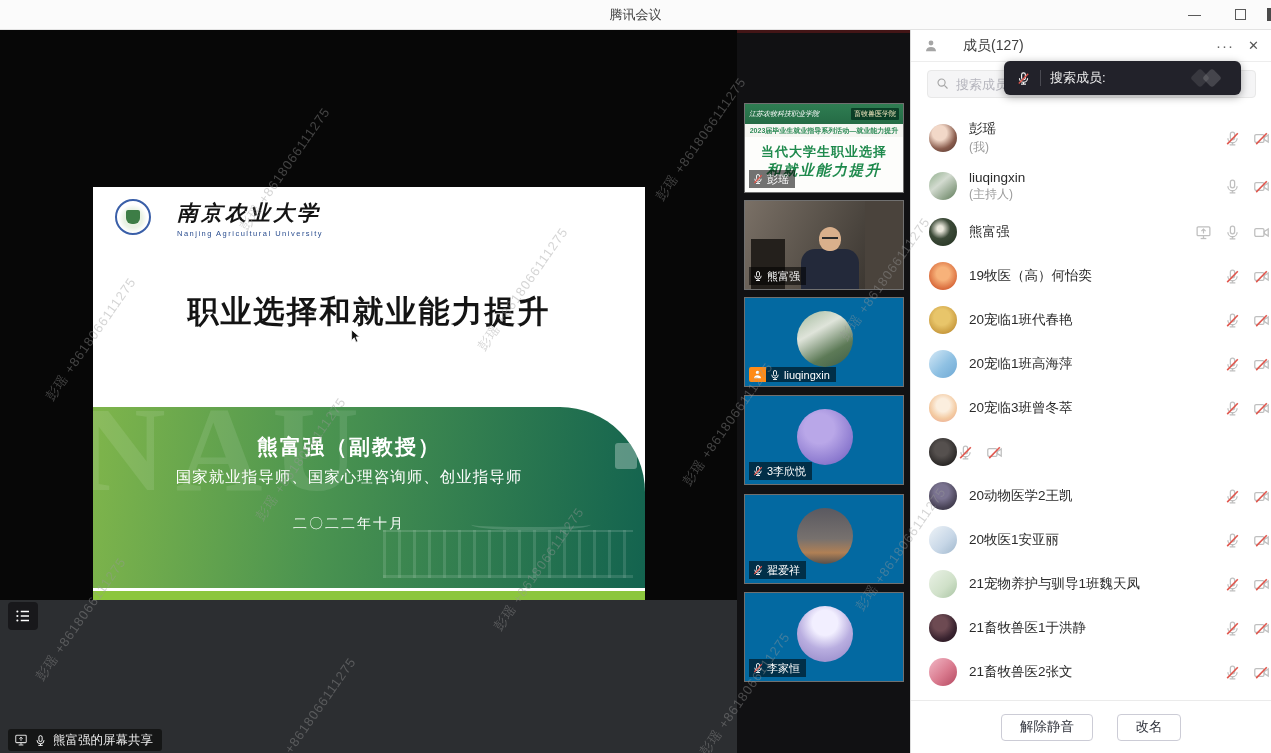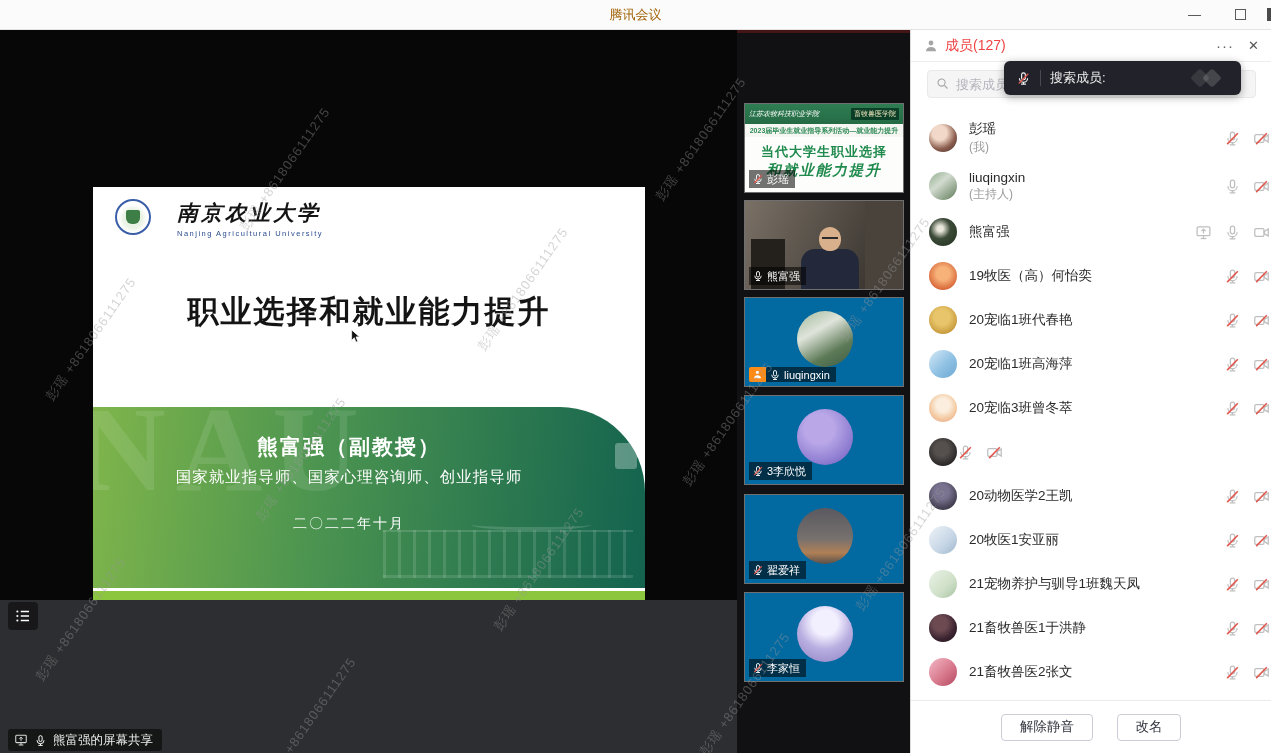--- a/index.html
+++ b/index.html
@@ -2,21 +2,21 @@
 <html><head>
 <meta charset="utf-8">
 <style>
   * { margin:0; padding:0; box-sizing:border-box; }
   html,body { width:1271px; height:753px; overflow:hidden; background:#000; }
   body { font-family:"Liberation Sans","DejaVu Sans",sans-serif; }
   .root { position:relative; width:1271px; height:753px; overflow:hidden; background:#070707; }
 
   
   .titlebar { position:absolute; left:0; top:0; width:1271px; height:30px; background:#fbfbfb; border-bottom:1px solid #e3e3e3; z-index:30; }
-  .tb-title { position:absolute; left:0; right:0; top:0; height:30px; line-height:30px; text-align:center; font-size:13px; color:#a16207; }
+  .tb-title { position:absolute; left:0; right:0; top:0; height:30px; line-height:30px; text-align:center; font-size:13px; color:#404040; }
   .tb-min { position:absolute; right:62px; top:0; width:30px; height:30px; cursor:pointer; }
   .tb-min span { position:absolute; left:9px; top:15px; width:13px; border-top:1.6px solid #5a5a5a; }
   .tb-max { position:absolute; right:16px; top:0; width:30px; height:30px; cursor:pointer; }
   .tb-max span { position:absolute; left:10px; top:9px; width:11px; height:11px; border:1.5px solid #5a5a5a; }
   .tb-close { position:absolute; right:0; top:8px; width:4px; height:13px; background:#4a4a4a; }
 
   
   .stage { position:absolute; left:0; top:30px; width:737px; height:723px; background:#070707; }
   .stage-band { position:absolute; left:0; top:570px; width:737px; height:153px; background:#2c2e31; }
 
@@ -73,21 +73,21 @@
   .vid2 { position:absolute; inset:0; background:linear-gradient(115deg,#7a7066 0%,#585149 45%,#2e2a26 100%); }
   .vid2 .wall { position:absolute; right:0; top:0; width:38px; height:90px; background:#4a433c; }
   .vid2 .cab { position:absolute; left:6px; top:38px; width:34px; height:52px; background:#24201c; }
   .vid2 .head { position:absolute; left:74px; top:26px; width:22px; height:24px; border-radius:50% 50% 45% 45%; background:#d9b08c; }
   .vid2 .glasses { position:absolute; left:77px; top:36px; width:16px; height:3px; border-top:2px solid #2b2b2b; }
   .vid2 .body { position:absolute; left:56px; top:48px; width:58px; height:42px; border-radius:14px 14px 0 0; background:#23293a; }
 
   
   .members { position:absolute; left:910px; top:30px; width:361px; height:723px; background:#fff; border-left:1px solid #dcdcdc; }
   .m-header { position:absolute; left:0; top:0; right:0; height:32px; display:flex; align-items:center; padding:0 12px; border-bottom:1px solid #ededed; }
-  .m-title { font-size:14px; color:#ef4444; margin-left:6px; }
+  .m-title { font-size:14px; color:#404040; margin-left:24px; }
   .m-header .sp { flex:1; }
   .m-more { font-size:15px; color:#666; letter-spacing:1px; cursor:pointer; }
   .m-close { font-size:13px; color:#555; margin-left:14px; cursor:pointer; }
 
   .m-search-row { position:absolute; left:0; top:32px; right:0; height:44px; padding:8px 16px; }
   .m-search { position:relative; width:329px; height:28px; }
   .m-search input { width:100%; height:100%; background:#f5f5f6; border:1px solid #e8e8e8; border-radius:4px; padding:0 8px 0 28px; font-size:13px; color:#333; outline:none; }
   .m-search input::placeholder { color:#b4b4bc; }
   .m-search .mag { position:absolute; left:8px; top:6px; }
 

